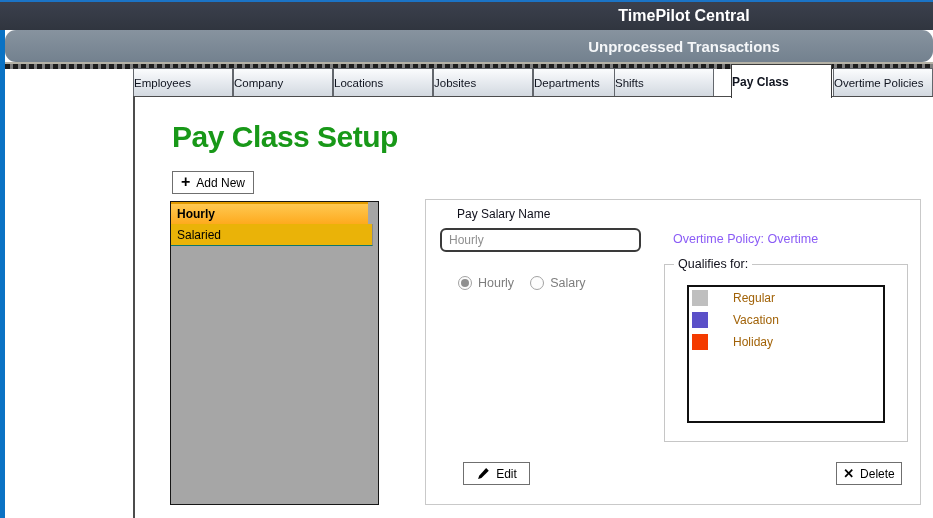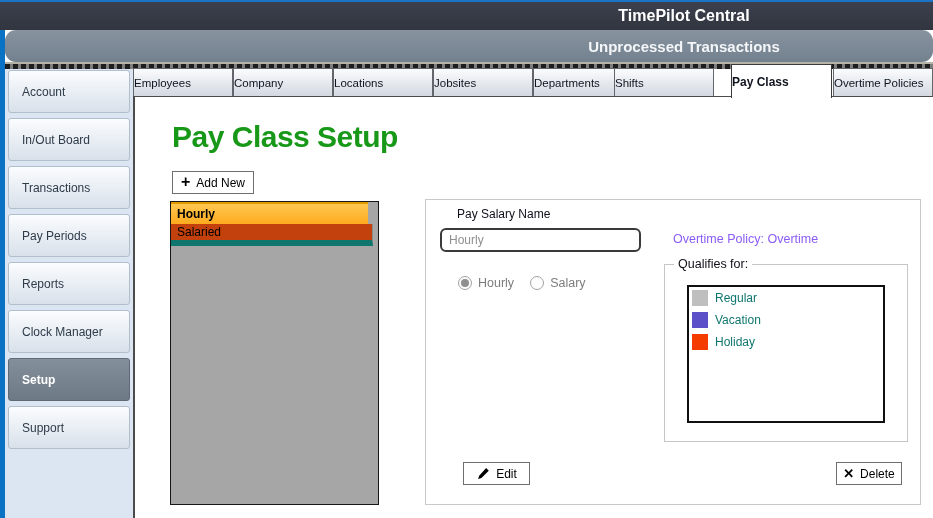--- a/index.html
+++ b/index.html
@@ -46,21 +46,21 @@
     display:flex;align-items:center;justify-content:center;font-size:12px;color:#000;gap:6px;}
   .add-btn{position:absolute;left:172px;top:171px;width:82px;height:23px;}
   .plus-glyph{font-size:16px;font-weight:bold;line-height:1;margin-top:-2px;}
 
   .pay-list{position:absolute;left:170px;top:201px;width:209px;height:304px;
     background:#a6a6a6;border:1px solid #161616;box-sizing:border-box;}
   .pay-row{height:22px;font-size:12px;display:flex;align-items:center;padding-left:6px;
     color:#000;box-sizing:border-box;cursor:pointer;}
   .pay-row.selected{width:197px;background:linear-gradient(180deg,#ffc851,#feaa1e);
     border-top:2px solid #e19a00;font-weight:bold;}
-  .pay-row.plain{width:202px;background:#c2410c;border-bottom:6px solid #0f766e;
+  .pay-row.plain{width:202px;background:#eab308;border-bottom:1px solid #0f766e;
     border-right:1px solid #8a8a8a;}
 
   
   .detail-panel{position:absolute;left:425px;top:199px;width:496px;height:306px;
     border:1px solid #c9c9c9;background:#fff;box-sizing:border-box;}
   .name-label{position:absolute;left:31px;top:7px;font-size:12px;color:#0f0f1a;}
   .name-input{position:absolute;left:14px;top:28px;width:201px;height:24px;
     border:2px solid #3a3a3a;border-radius:6px;font-size:12px;color:#8f8f8f;
     padding:0 7px;box-sizing:border-box;background:#fff;font-family:inherit;outline:none;}
   .ot-label{position:absolute;left:247px;top:32px;font-size:12.5px;color:#8b5cf6;}
@@ -71,22 +71,22 @@
     background:#fdfdfd;position:relative;box-sizing:border-box;}
   .radio.checked::after{content:"";position:absolute;inset:2px;border-radius:50%;background:#8f8f8f;}
   .radio-label{font-size:12.5px;color:#7d7d7d;}
 
   .qual-fieldset{position:absolute;left:238px;top:64px;width:244px;height:178px;
     border:1px solid #c6c6c6;box-sizing:border-box;}
   .qual-legend{position:absolute;top:-8px;left:9px;background:#fff;padding:0 4px;
     font-size:12.5px;color:#0f0f1a;white-space:nowrap;}
   .qual-list{position:absolute;left:22px;top:20px;width:198px;height:138px;
     border:2px solid #101010;background:#fff;box-sizing:border-box;overflow:hidden;}
-  .qual-item{display:flex;align-items:center;height:22px;padding-left:3px;gap:7px;
-    font-size:12px;color:#0f766e;cursor:pointer;}
+  .qual-item{display:flex;align-items:center;height:22px;padding-left:3px;gap:25px;
+    font-size:12px;color:#a16207;cursor:pointer;}
   .swatch{width:16px;height:16px;flex:0 0 16px;}
 
   .edit-btn{position:absolute;left:25px;top:262px;width:67px;height:23px;margin-left:12px;}
   .delete-btn{position:absolute;left:410px;top:262px;width:66px;height:23px;}
   .x-glyph{font-size:13px;font-weight:bold;line-height:1;}
   .pencil-svg{width:14px;height:14px;display:block;}
 </style>
 </head>
 <body>
 
@@ -100,30 +100,20 @@
 
   <div class="left-blue-border"></div>
 
   <div class="subbar">
     <span class="subbar-text">Unprocessed Transactions</span>
   </div>
 
   <div class="tan-line"></div>
   <div class="dash-strip"></div>
 
-  <div class="sidebar">
-    <div class="side-btn" style="top:1px">Account</div>
-    <div class="side-btn" style="top:49px">In/Out Board</div>
-    <div class="side-btn" style="top:97px">Transactions</div>
-    <div class="side-btn" style="top:145px">Pay Periods</div>
-    <div class="side-btn" style="top:193px">Reports</div>
-    <div class="side-btn" style="top:241px">Clock Manager</div>
-    <div class="side-btn selected" style="top:289px">Setup</div>
-    <div class="side-btn" style="top:337px">Support</div>
-  </div>
 
   <div class="content"></div>
 
   <div class="tab" style="left:133px;width:100px">Employees</div>
   <div class="tab" style="left:233px;width:100px">Company</div>
   <div class="tab" style="left:333px;width:100px">Locations</div>
   <div class="tab" style="left:433px;width:100px">Jobsites</div>
   <div class="tab" style="left:533px;width:100px">Departments</div>
   <div class="tab" style="left:614px;width:100px">Shifts</div>
   <div class="tab selected" style="left:731px;width:101px">Pay Class</div>

